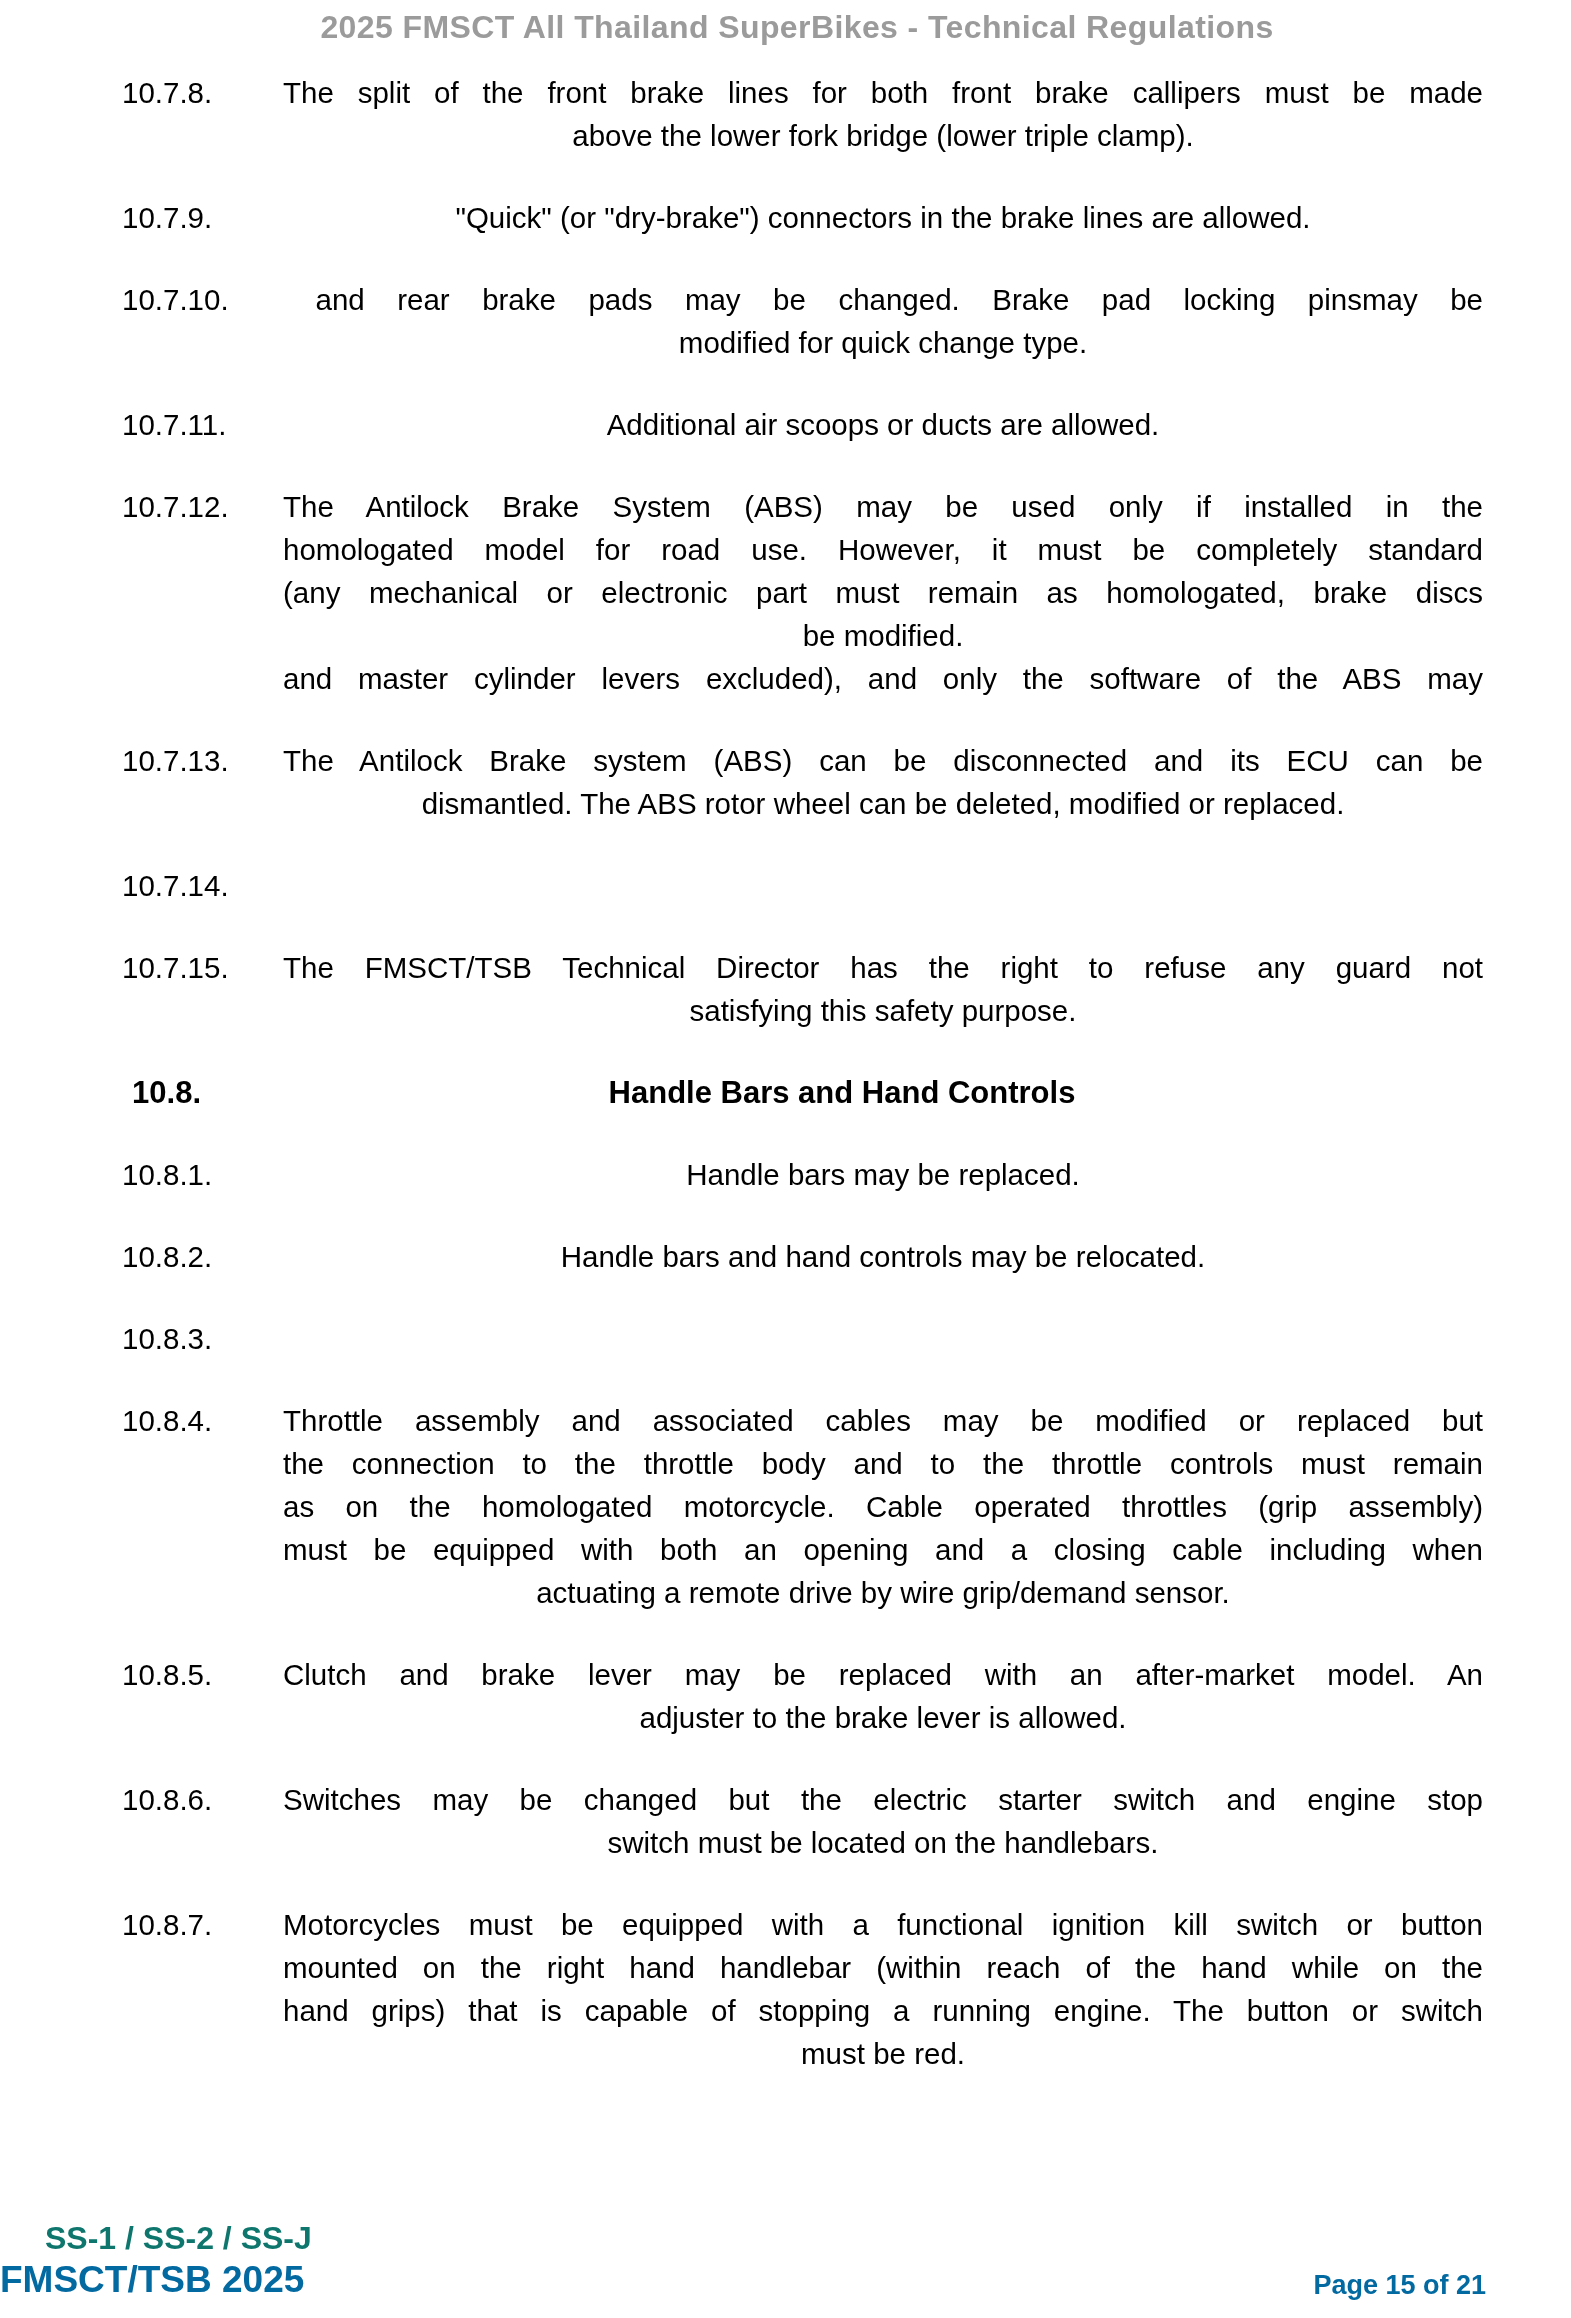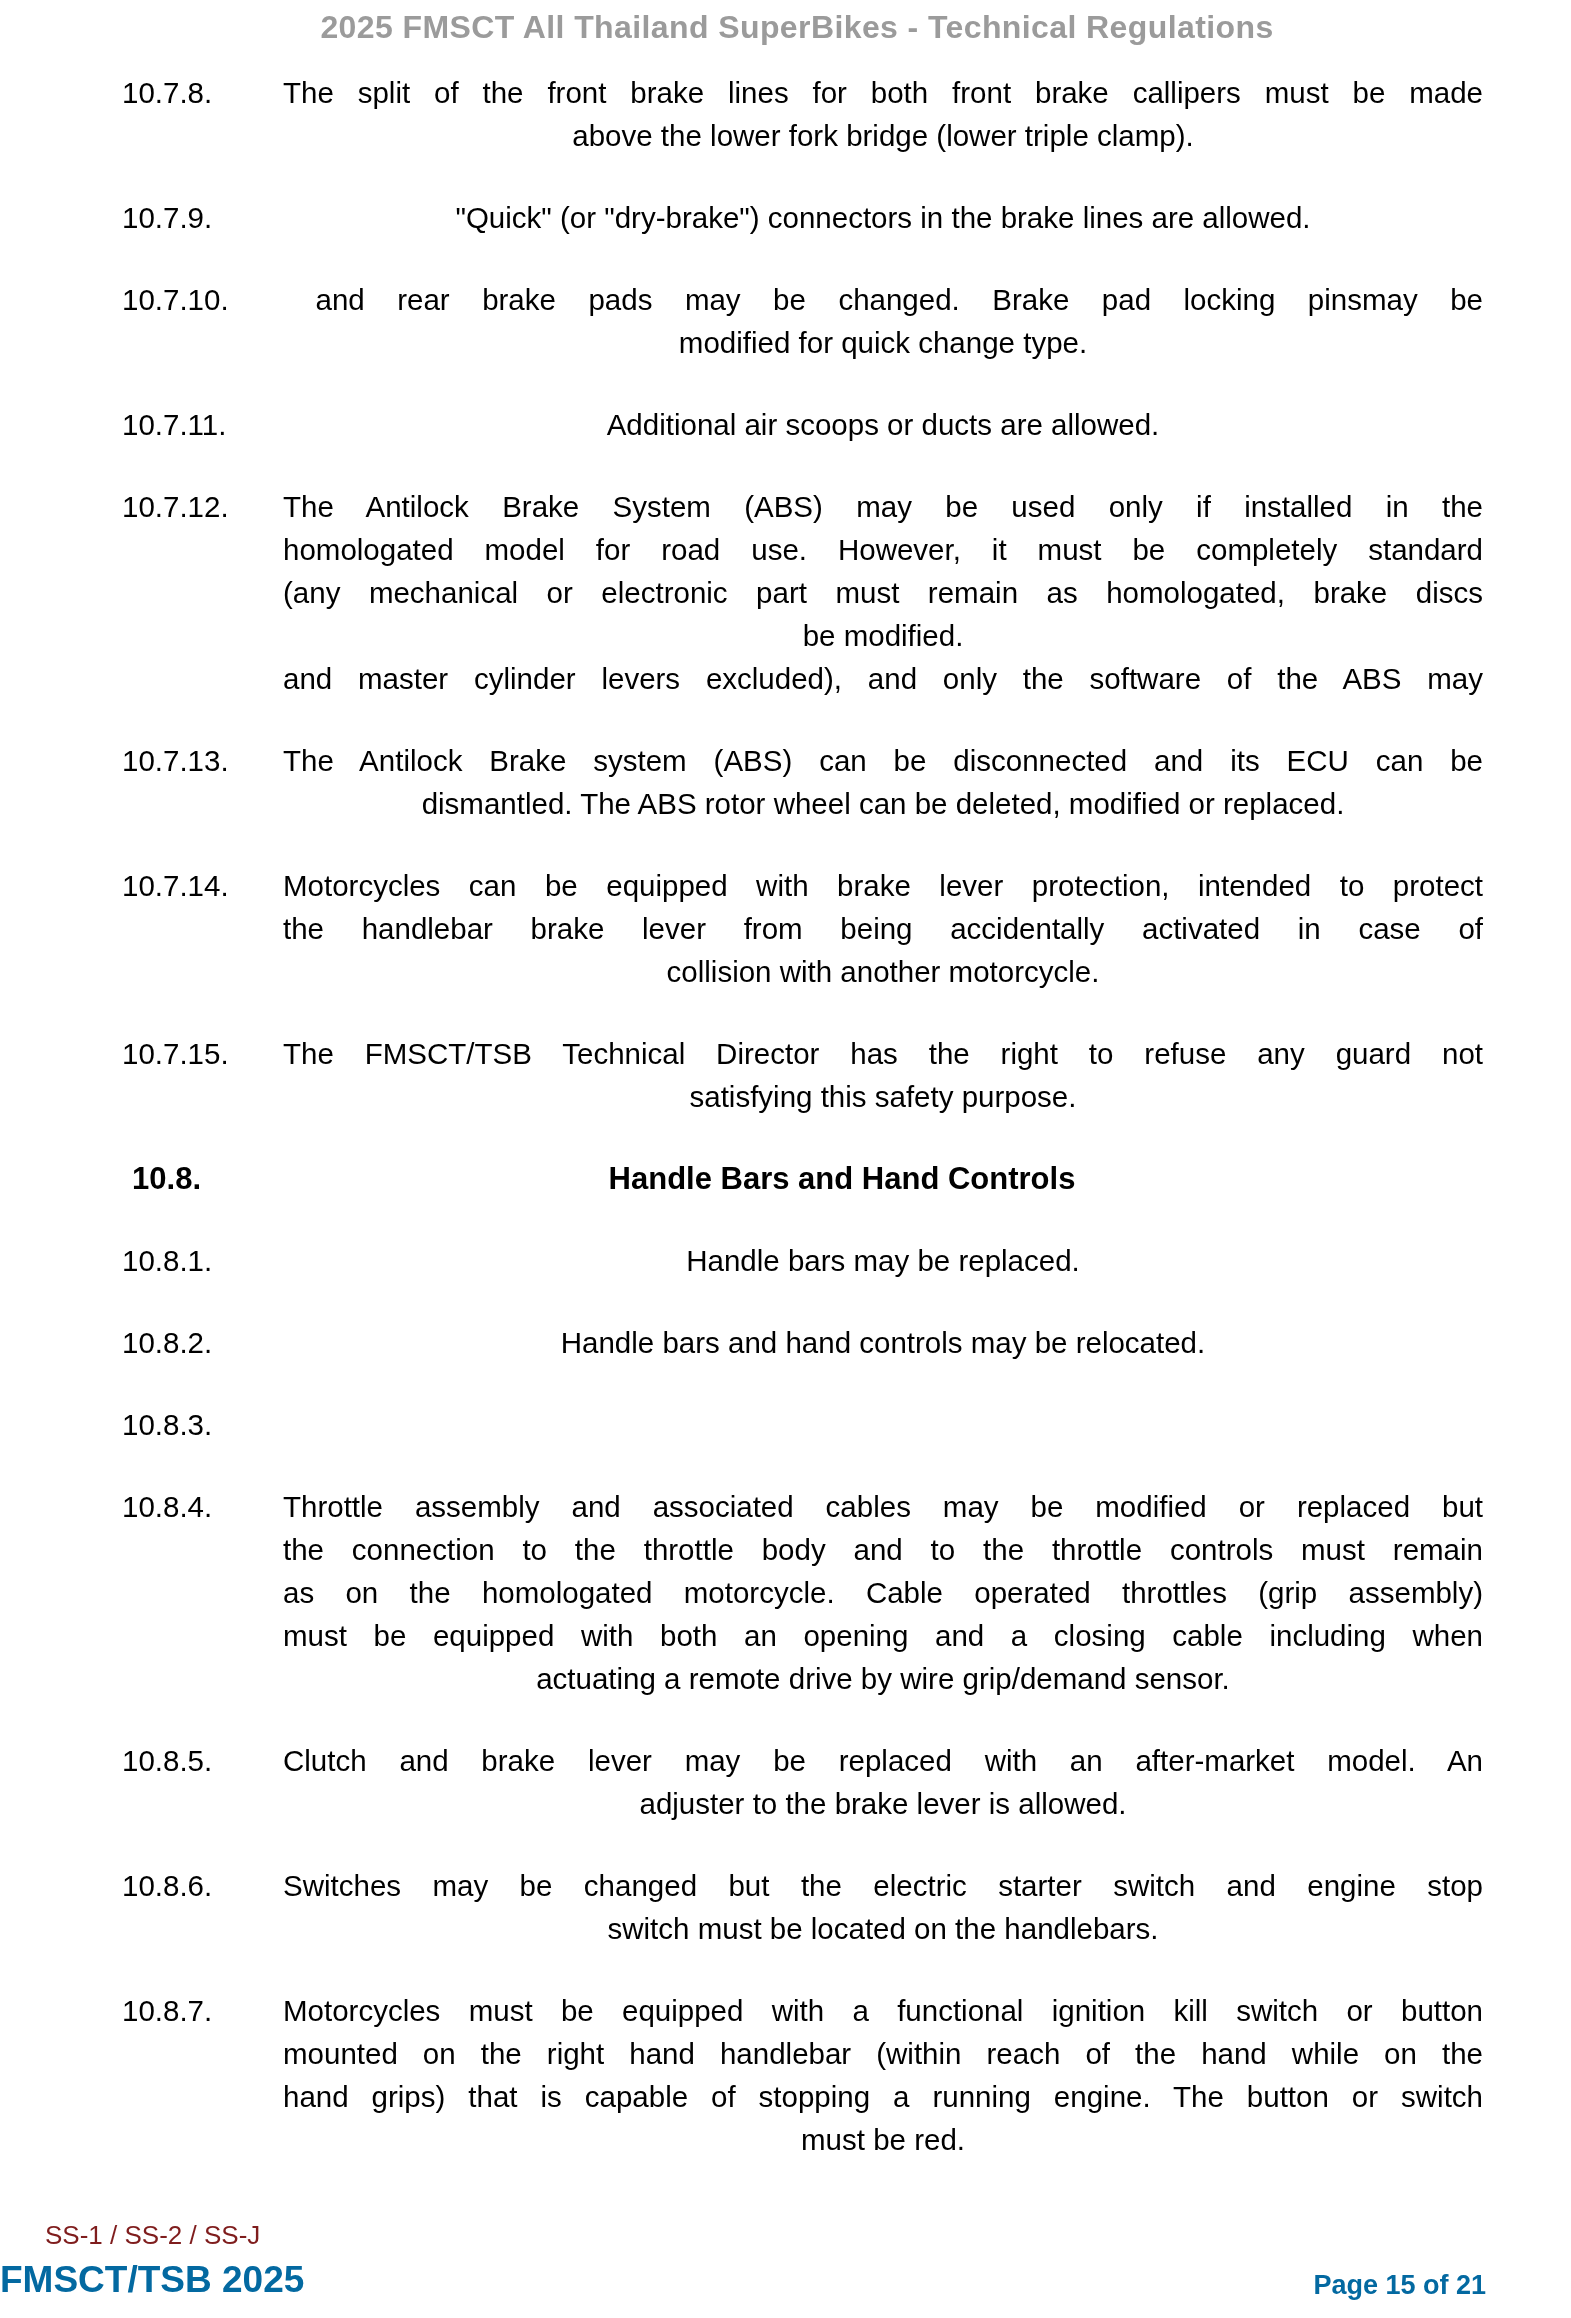--- a/index.html
+++ b/index.html
@@ -53,23 +53,23 @@
   .item.section {
     margin-left: -30px;
     font-weight: bold;
     font-size: 31px;
   }
   .item.section .num { width: 109px; text-align: right; }
   .footer-left {
     position: absolute;
     left: 45px;
     top: 2220px;
-    font-size: 26px;
-    font-weight: normal;
-    color: #7f1d1d;
+    font-size: 32px;
+    font-weight: bold;
+    color: #0f766e;
   }
   .footer-center {
     position: absolute;
     left: 0;
     top: 2259px;
     width: 1527px;
     text-align: left;
     font-size: 37px;
     font-weight: bold;
     color: #0369a1;
@@ -127,25 +127,20 @@
     </div>
     <div class="item">
       <div class="num">10.7.13.</div>
       <div class="txt">
         <div class="line jl">The Antilock Brake system (ABS) can be disconnected and its ECU can be</div>
         <div class="line">dismantled. The ABS rotor wheel can be deleted, modified or replaced.</div>
       </div>
     </div>
     <div class="item">
       <div class="num">10.7.14.</div>
-      <div class="txt">
-        <div class="line jl">Motorcycles can be equipped with brake lever protection, intended to protect</div>
-        <div class="line jl">the handlebar brake lever from being accidentally activated in case of</div>
-        <div class="line">collision with another motorcycle.</div>
-      </div>
     </div>
     <div class="item">
       <div class="num">10.7.15.</div>
       <div class="txt">
         <div class="line jl">The FMSCT/TSB Technical Director has the right to refuse any guard not</div>
         <div class="line">satisfying this safety purpose.</div>
       </div>
     </div>
     <div class="item section">
       <div class="num">10.8.</div>

